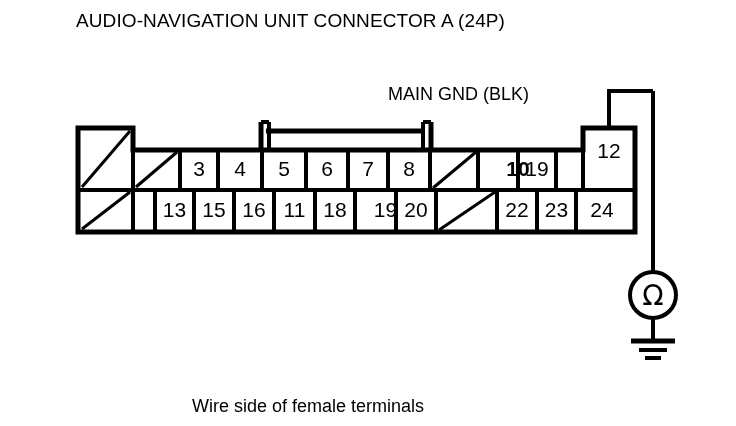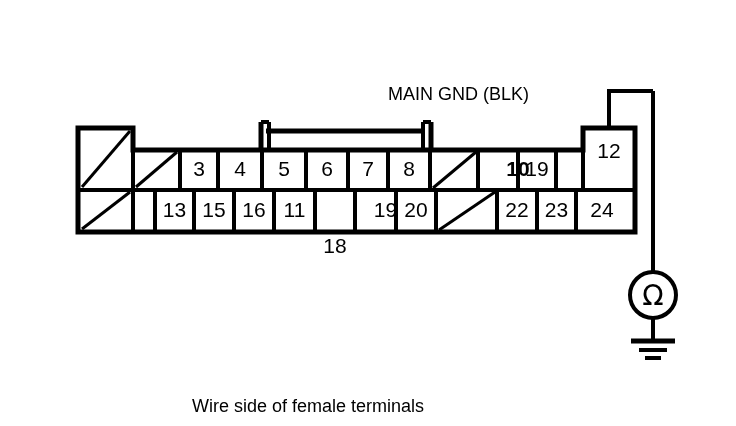--- a/index.html
+++ b/index.html
@@ -37,20 +37,21 @@
     text-align:center;
     color:#000;
     line-height:1;
   }
 </style>
 </head>
 <body>
 
 <div id="stage">
 
+  <div class="txt" id="title">AUDIO-NAVIGATION UNIT CONNECTOR A (24P)</div>
 
   <div class="txt" id="gnd-label">MAIN GND (BLK)</div>
 
   <div class="txt" id="caption">Wire side of female terminals</div>
 
   <svg id="art" viewBox="0 0 736 426">
     <g fill="none" stroke="#000000" stroke-width="4" stroke-linecap="butt" stroke-linejoin="miter">
 
       <path d="
         M 78,128
@@ -151,20 +152,20 @@
   <div class="pinnum" style="left:348px;top:158px;width:40px;">7</div>
   <div class="pinnum" style="left:388px;top:158px;width:42px;">8</div>
   <div class="pinnum" style="left:498px;top:158px;width:40px;font-weight:bold;">10</div>
   <div class="pinnum" style="left:518px;top:158px;width:38px;">19</div>
   <div class="pinnum" style="left:583px;top:140px;width:52px;">12</div>
 
   <div class="pinnum" style="left:155px;top:199px;width:39px;">13</div>
   <div class="pinnum" style="left:194px;top:199px;width:40px;">15</div>
   <div class="pinnum" style="left:234px;top:199px;width:40px;">16</div>
   <div class="pinnum" style="left:274px;top:199px;width:41px;">11</div>
-  <div class="pinnum" style="left:315px;top:199px;width:40px;margin-top:36px;">18</div>
+  <div class="pinnum" style="left:315px;top:199px;width:40px;">18</div>
   <div class="pinnum" style="left:365px;top:199px;width:41px;">19</div>
   <div class="pinnum" style="left:396px;top:199px;width:40px;text-align:center;">20</div>
   <div class="pinnum" style="left:497px;top:199px;width:40px;">22</div>
   <div class="pinnum" style="left:537px;top:199px;width:39px;">23</div>
   <div class="pinnum" style="left:576px;top:199px;width:52px;">24</div>
 
 </div>
 
 </body></html>

